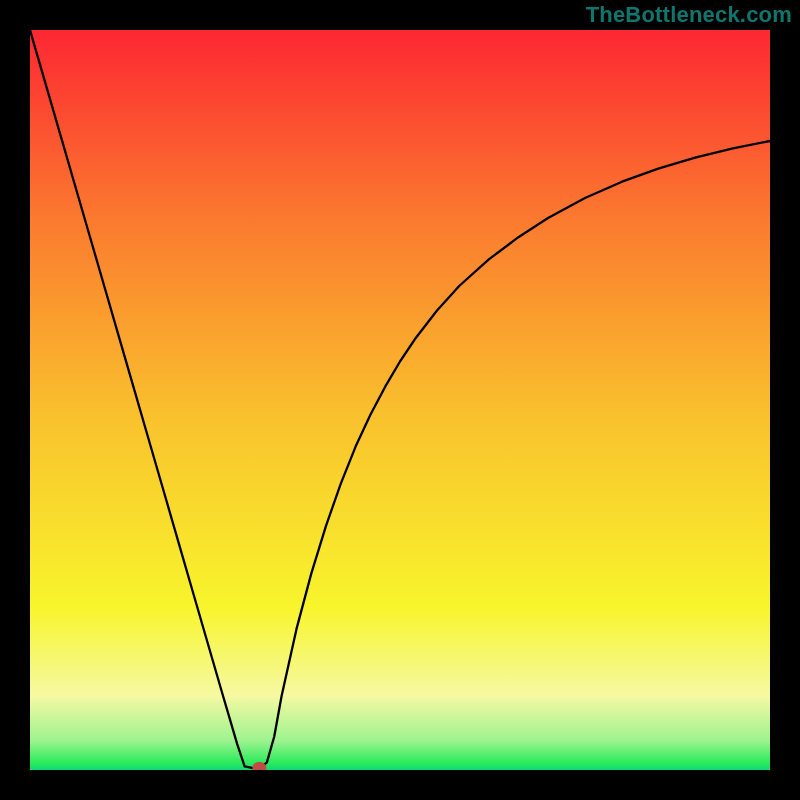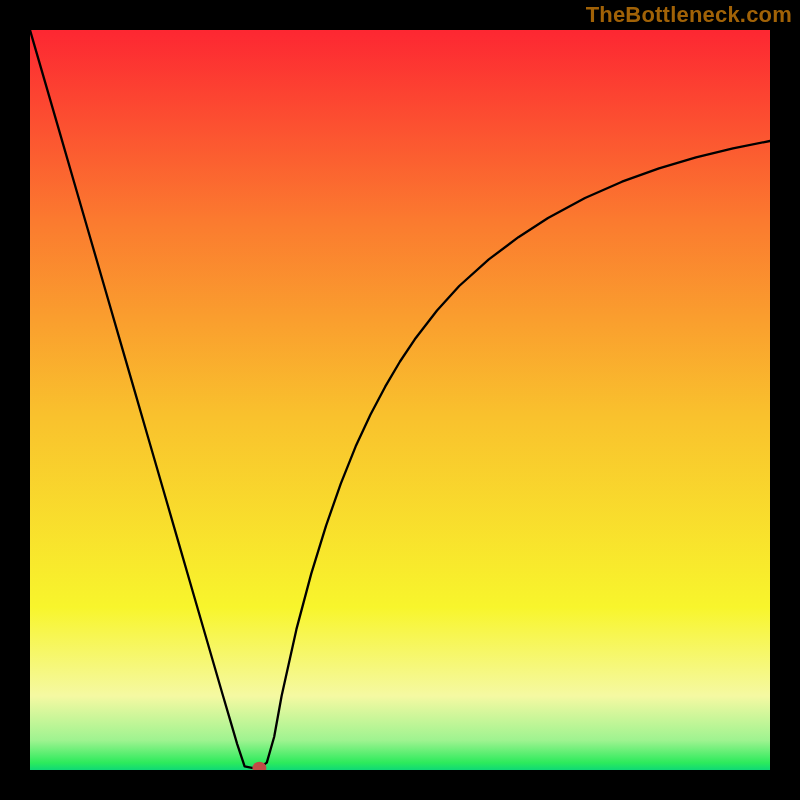--- a/index.html
+++ b/index.html
@@ -14,21 +14,21 @@
   .frame {
     position: relative;
     width: 800px;
     height: 800px;
     background: #000;
   }
   .watermark {
     position: absolute;
     top: 2px;
     right: 8px;
-    color: #a16207;
+    color: #0f766e;
     font-size: 22px;
     font-weight: 600;
     letter-spacing: 0.2px;
     z-index: 20;
   }
   svg.plot {
     position: absolute;
     left: 30px;
     top: 30px;
     width: 740px;

